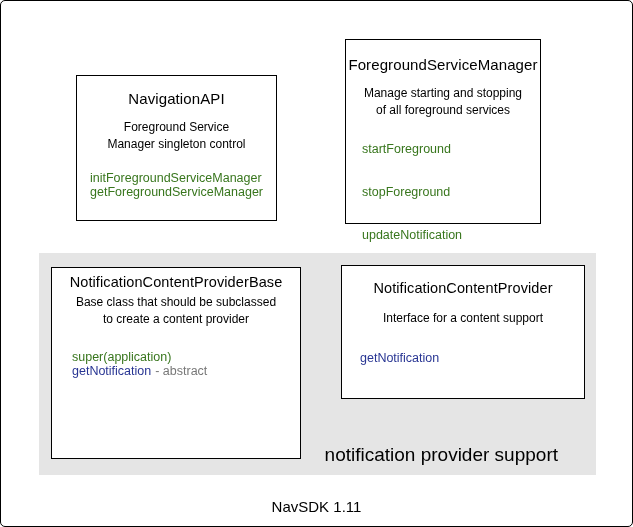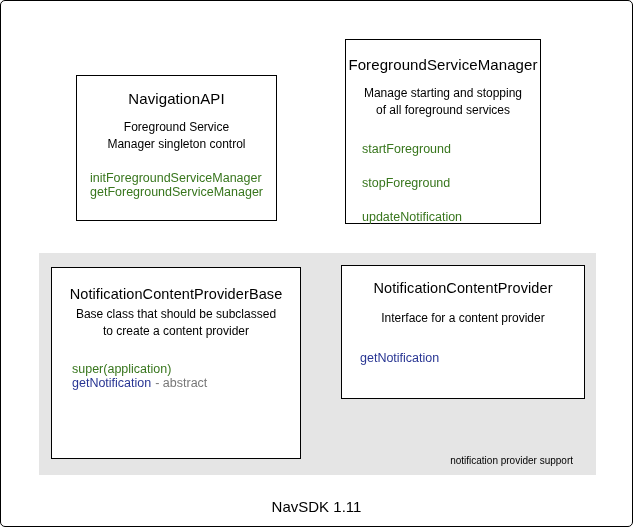--- a/index.html
+++ b/index.html
@@ -54,38 +54,38 @@
   .suffix::before { content: "- "; }
 
   
   .box-navigation-api { left: 75px; top: 74px; width: 201px; height: 146px; padding-top: 14px; }
   .box-navigation-api .box-desc { margin-top: 12px; }
   .box-navigation-api .methods { margin: 17px 0 0 13px; }
 
   
   .box-fsm { left: 344px; top: 38px; width: 196px; height: 185px; padding-top: 16px; }
   .box-fsm .box-desc { margin-top: 12px; }
-  .box-fsm .methods { margin: 22px 0 0 16px; gap: 20px; }
+  .box-fsm .methods { margin: 22px 0 0 16px; gap: 29px; }
 
   
   .group {
     position: absolute;
     left: 38px; top: 252px;
     width: 557px; height: 222px;
     background: #e5e5e5;
   }
   .group-label {
     position: absolute;
-    right: 23px; bottom: 9px;
-    font-size: 10px;
+    right: 38px; bottom: 9px;
+    font-size: 19px;
     color: #000;
   }
 
   
-  .box-ncpb { left: 12px; top: 14px; width: 250px; height: 192px; padding-top: 18px; }
+  .box-ncpb { left: 12px; top: 14px; width: 250px; height: 192px; padding-top: 6px; }
   .box-ncpb .box-desc { margin-top: 4px; }
   .box-ncpb .methods { margin: 21px 0 0 20px; }
 
   
   .box-ncp { left: 302px; top: 12px; width: 244px; height: 134px; padding-top: 14px; }
   .box-ncp .box-desc { margin-top: 14px; }
   .box-ncp .methods { margin: 24px 0 0 18px; }
 
   .footer {
     position: absolute;
@@ -136,21 +136,21 @@
       </div>
       <div class="methods">
         <div class="method green">super(application)</div>
         <div class="method"><span class="blue">getNotification</span><span class="suffix">abstract</span></div>
       </div>
     </div>
 
     <div class="box box-ncp">
       <div class="box-title small">NotificationContentProvider</div>
       <div class="box-desc">
-        <div>Interface for a content provider</div>
+        <div>Interface for a content support</div>
       </div>
       <div class="methods">
         <div class="method blue">getNotification</div>
       </div>
     </div>
 
     <div class="group-label">notification provider support</div>
   </div>
 
   <div class="footer">NavSDK 1.11</div>

